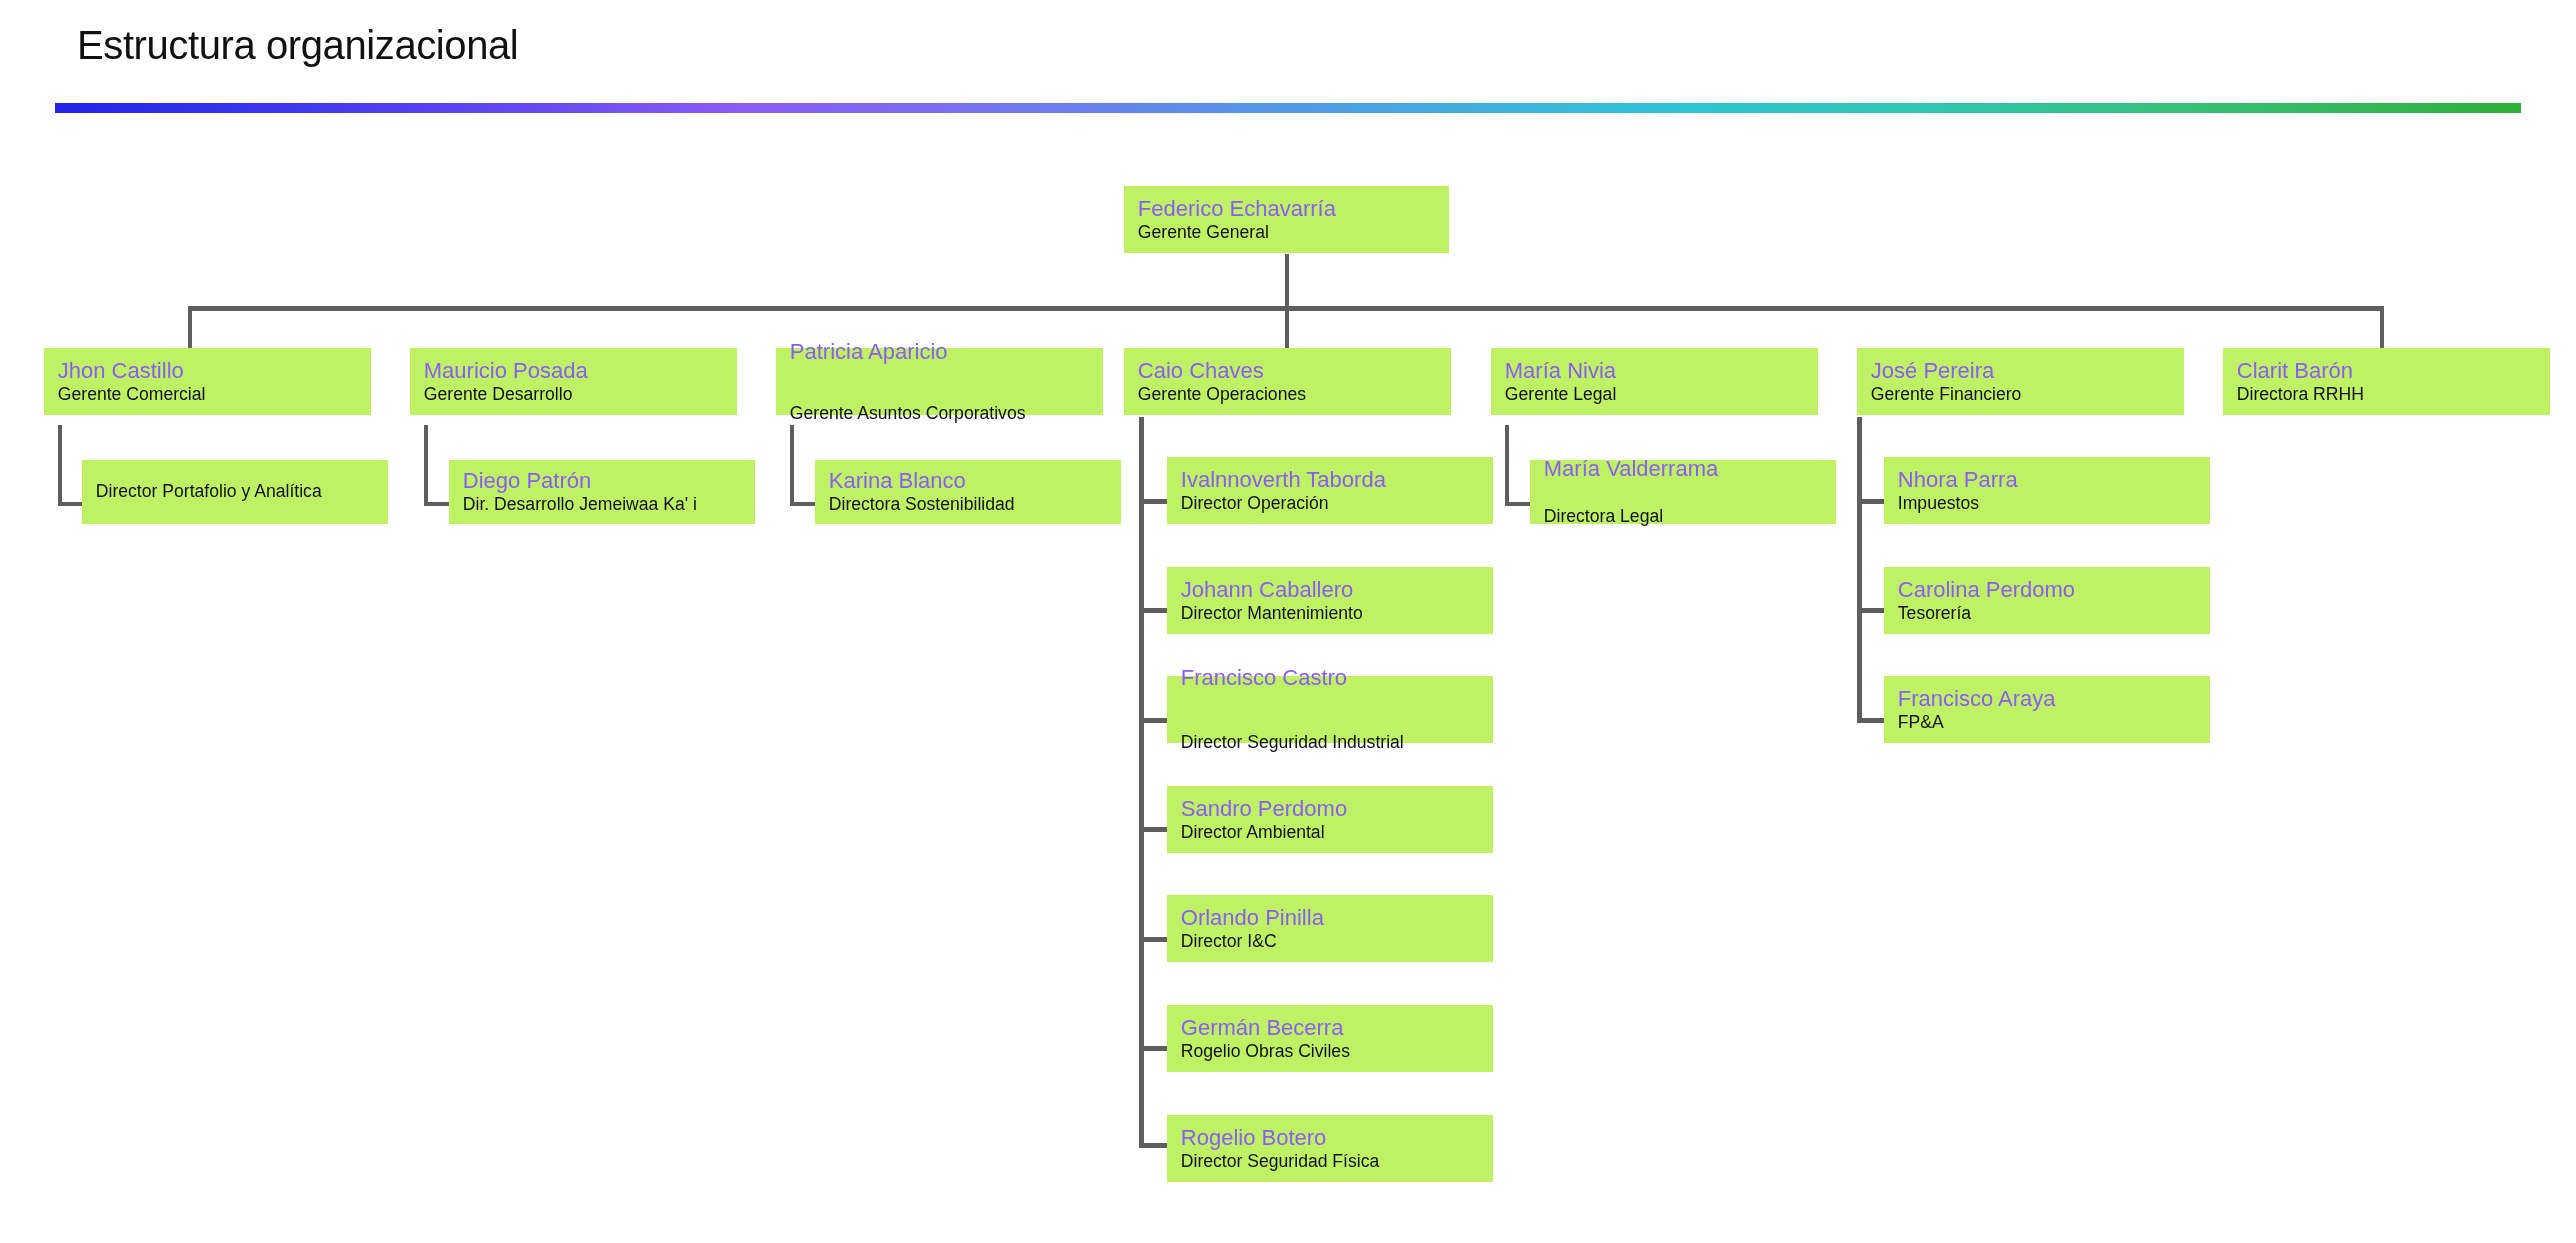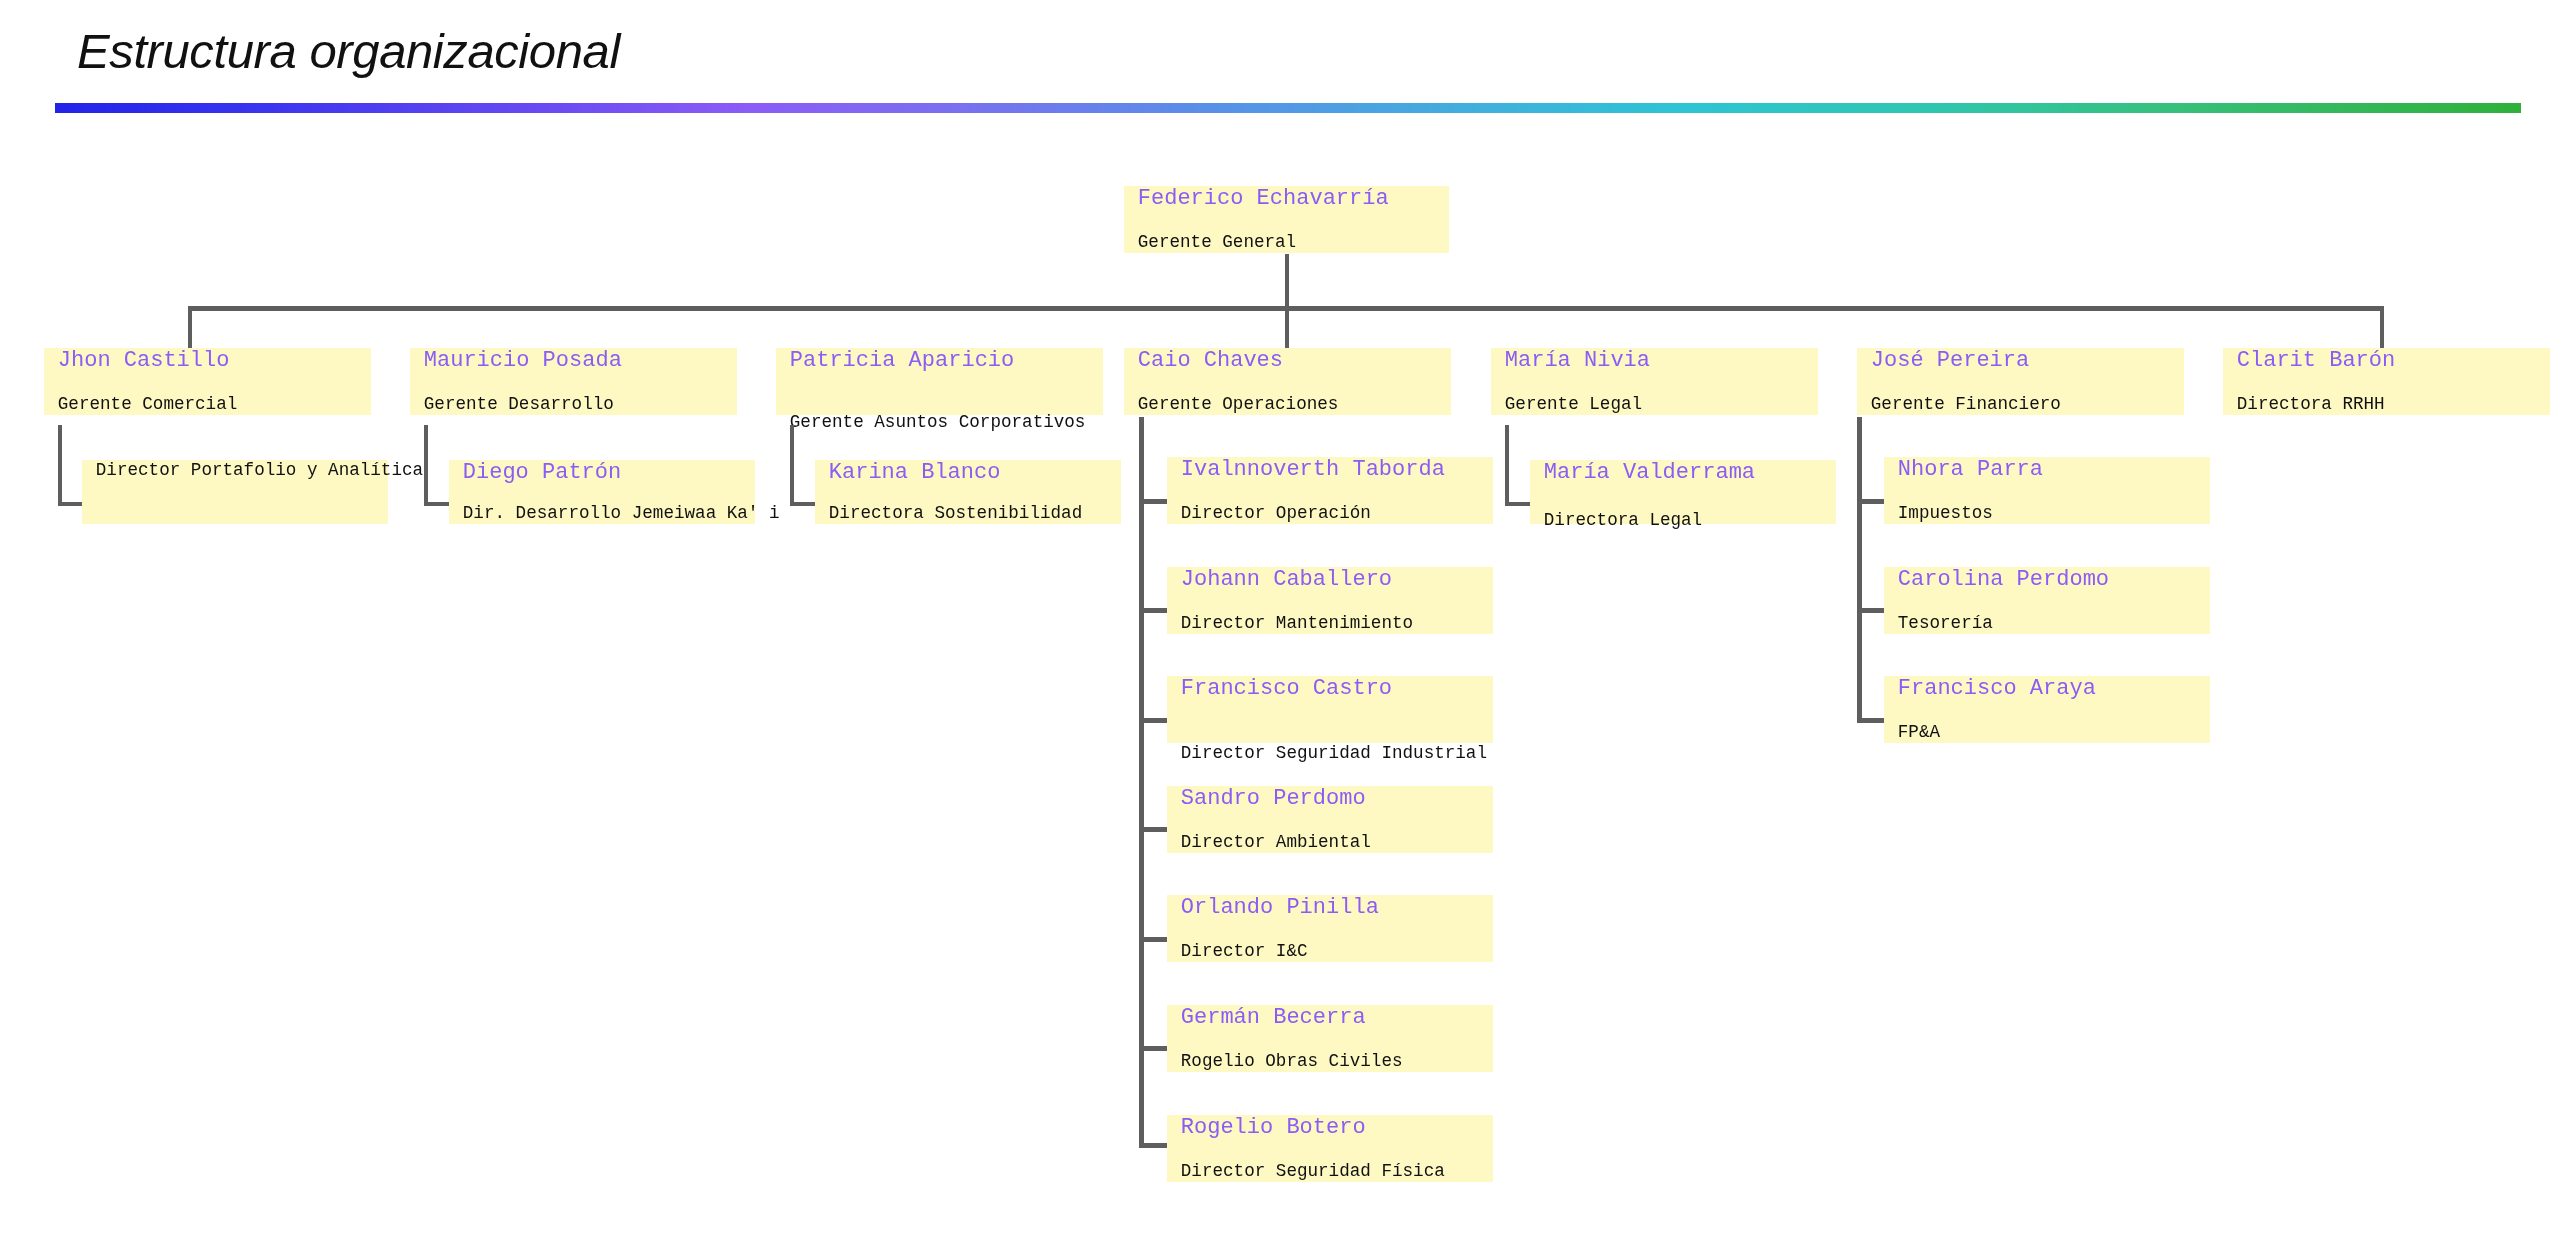--- a/index.html
+++ b/index.html
@@ -14,26 +14,25 @@
     overflow: hidden;
     font-family: "Liberation Sans", sans-serif;
     -webkit-font-smoothing: antialiased;
   }
 
   
   #page-title {
     position: absolute;
     left: 77px;
     top: 23px;
-    font-size: 49px;
+    font-size: 40px;
     font-weight: 400;
     color: #111111;
     letter-spacing: -0.4px;
     white-space: nowrap;
-    font-style: italic;
   }
   #accent-bar {
     position: absolute;
     left: 55px;
     top: 103px;
     width: 2466px;
     height: 10px;
     background: linear-gradient(
       to right,
       #2323e8 0%,
@@ -46,27 +45,26 @@
       #2ec4d4 66%,
       #2fc6b0 76%,
       #36c07a 86%,
       #2fb03a 100%
     );
   }
 
   
   .node {
     position: absolute;
-    background: #fef9c3;
+    background: #bef264;
     box-sizing: border-box;
     padding: 0 13.8px;
     display: flex;
     flex-direction: column;
-    justify-content: space-between;
-    font-family: Liberation Mono, monospace;
+    justify-content: center;
   }
   .node .nm {
     color: #8b5cf6;
     font-size: 22px;
     line-height: 1.18;
     font-weight: 400;
     white-space: nowrap;
   }
   .node .ti {
     color: #111111;

